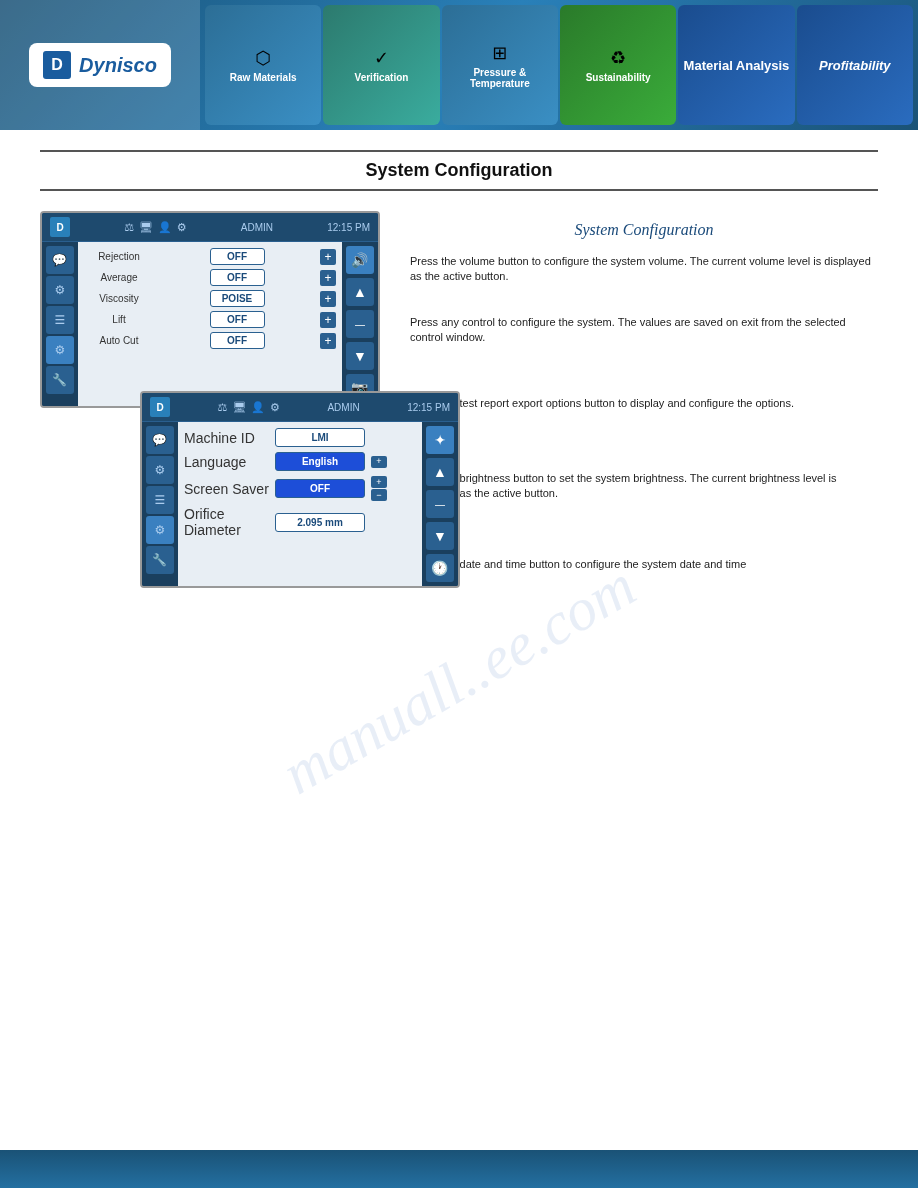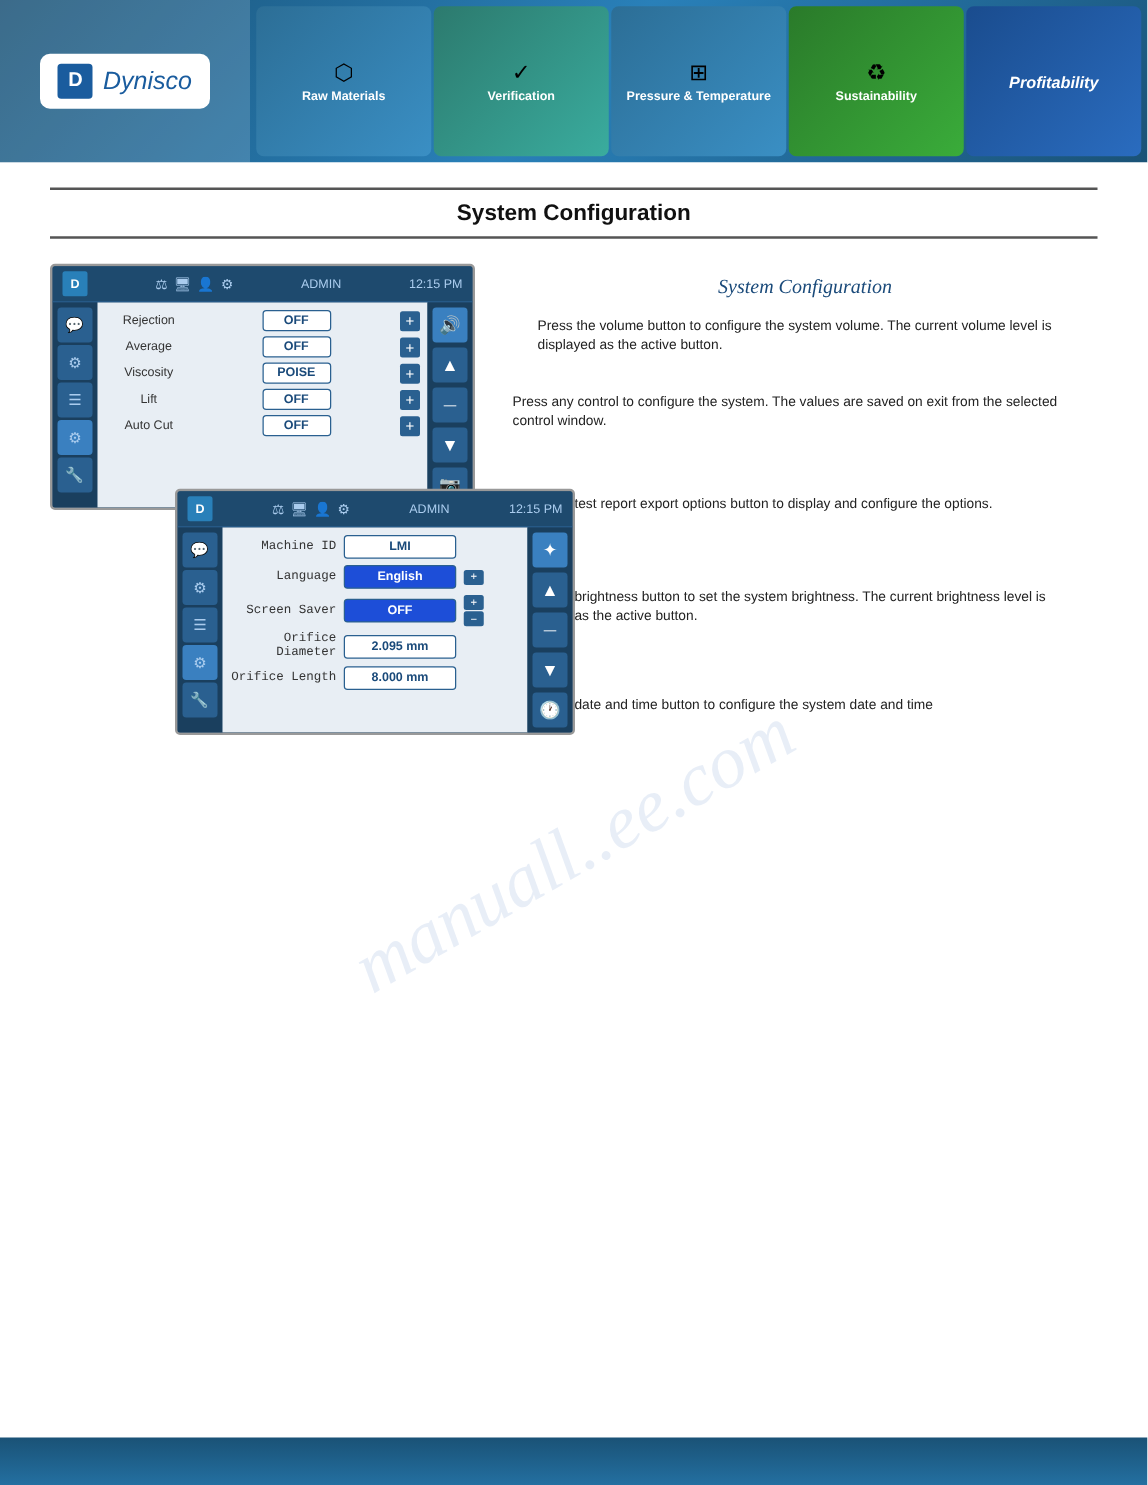--- a/index.html
+++ b/index.html
@@ -46,21 +46,21 @@
       display: flex;
       align-items: center;
       justify-content: center;
       color: white;
       font-weight: bold;
       font-size: 16px;
     }
     .logo-text {
       color: #1a5c9e;
       font-size: 20px;
-      font-weight: normal;
+      font-weight: bold;
       font-style: italic;
     }
     .nav-tabs {
       flex: 1;
       display: flex;
       align-items: stretch;
       height: 100%;
       gap: 2px;
       padding: 5px 5px;
     }
@@ -346,26 +346,25 @@
     }
 
     
     .field-row {
       display: flex;
       align-items: center;
       gap: 6px;
       margin-bottom: 5px;
     }
     .field-label {
-      font-size: 10px;
+      font-size: 14px;
       color: #333;
-      text-align: right;
+      text-align: left;
       width: 85px;
       flex-shrink: 0;
-      font-family: Liberation Mono, monospace;
     }
     .field-value {
       background: white;
       border: 1px solid #2a6090;
       border-radius: 3px;
       padding: 3px 10px;
       font-size: 10px;
       color: #1a4a7a;
       font-weight: bold;
       min-width: 90px;
@@ -415,20 +414,23 @@
       <div class="nav-tab-label">Verification</div>
     </div>
     <div class="nav-tab tab-pressure">
       <div class="nav-tab-icon">⊞</div>
       <div class="nav-tab-label">Pressure &amp; Temperature</div>
     </div>
     <div class="nav-tab tab-sustain">
       <div class="nav-tab-icon">♻</div>
       <div class="nav-tab-label">Sustainability</div>
     </div>
+    <div class="nav-tab tab-material">
+      <div class="nav-tab-label large">Material Analysis</div>
+    </div>
     <div class="nav-tab tab-profit">
       <div class="nav-tab-label large">Profitability</div>
     </div>
   </nav>
 </header>
 
 <div class="content" style="position:relative;">
 
   <div class="watermark">manuall..ee.com</div>
 
@@ -553,41 +555,37 @@
                 <button class="pm-btn">+</button>
                 <button class="pm-btn">−</button>
               </div>
             </div>
 
             <div class="field-row">
               <span class="field-label">Orifice Diameter</span>
               <span class="field-value">2.095 mm</span>
             </div>
 
-            <div class="field-row">
-              <span class="field-label">Orifice Length</span>
-              <span class="field-value">8.000 mm</span>
-            </div>
           </div>
 
           <div class="screen-controls">
             <div class="ctrl-btn active" title="Brightness">✦</div>
             <div class="ctrl-btn">▲</div>
             <div class="ctrl-btn" style="font-size:10px;">—</div>
             <div class="ctrl-btn">▼</div>
             <div class="ctrl-btn" title="Date/Time">🕐</div>
           </div>
         </div>
       </div>
     </div>
 
     <div class="annotations">
       <div class="annotation-title">System Configuration</div>
 
-      <div class="annotation-block" style="margin-top: 0px; margin-left: 20px;">
+      <div class="annotation-block" style="margin-top: 0px;">
         <p class="annotation-text">Press the volume button to configure the system volume. The current volume level is displayed as the active button.</p>
       </div>
 
       <div class="annotation-block" style="margin-top: 30px;">
         <p class="annotation-text">Press any control to configure the system. The values are saved on exit from the selected control window.</p>
       </div>
 
       <div class="annotation-block" style="margin-top: 50px;">
         <p class="annotation-text">Press the test report export options button to display and configure the options.</p>
       </div>

